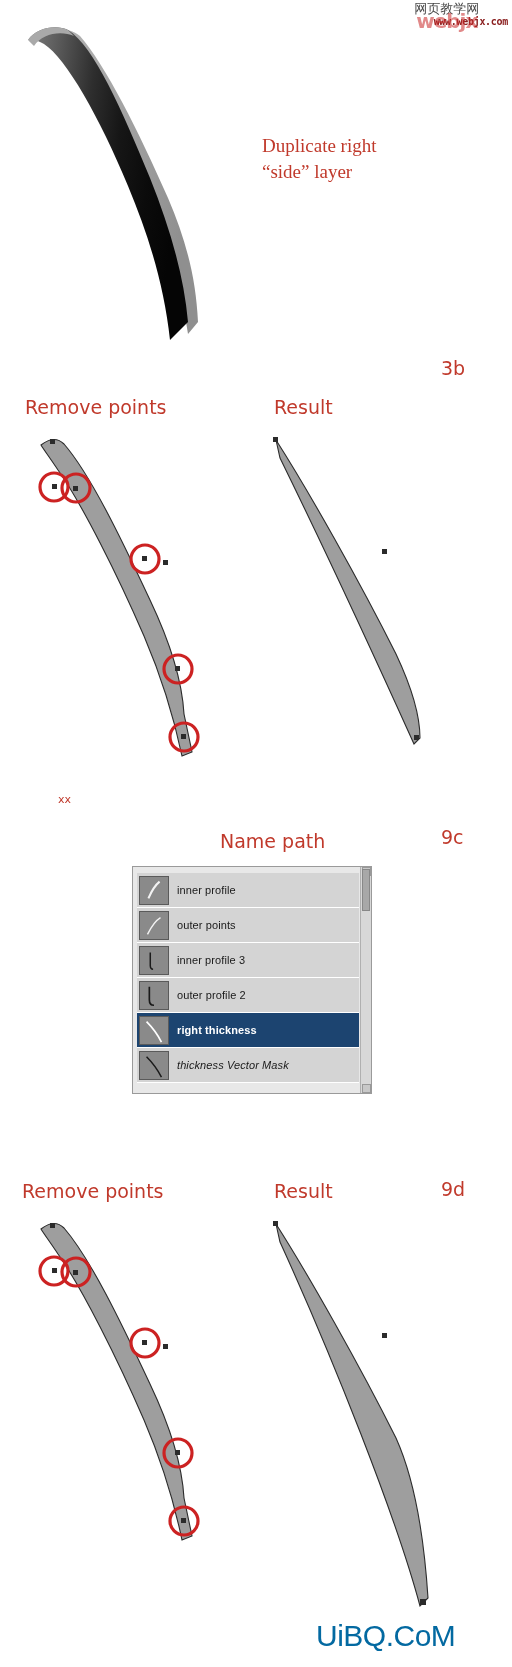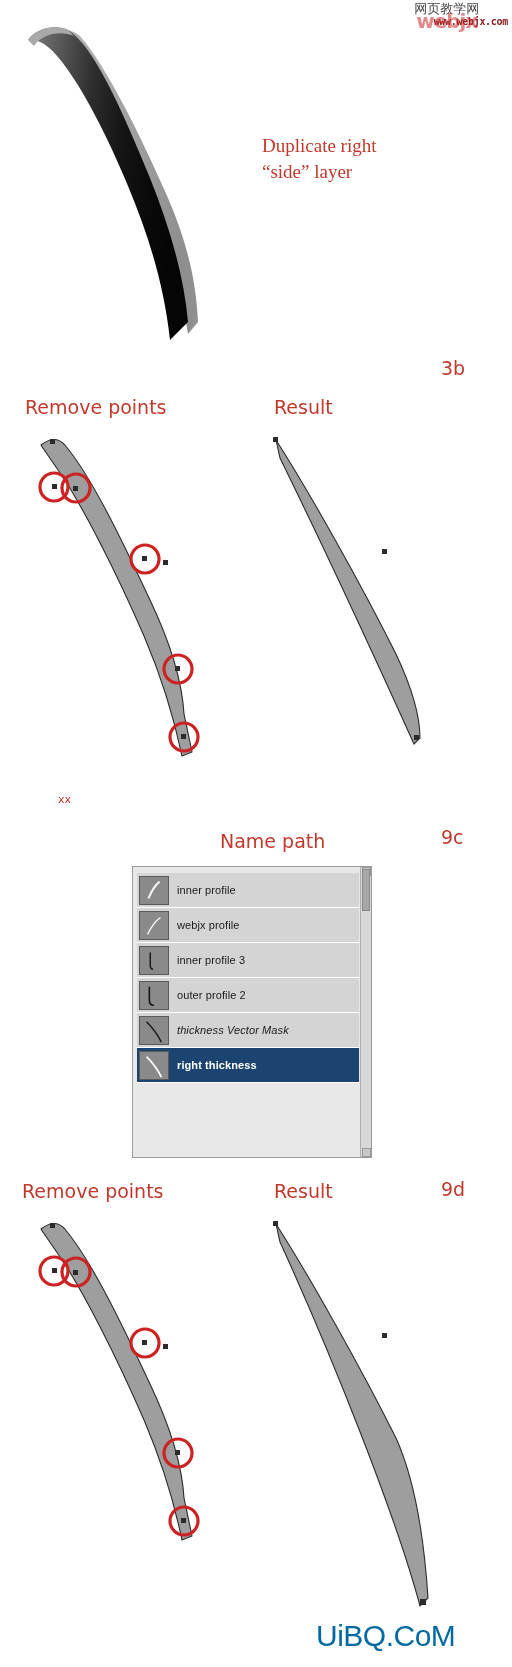--- a/index.html
+++ b/index.html
@@ -67,21 +67,21 @@
     font-weight: normal;
   }
 
   
   .fig { position: absolute; }
 
   
   .paths-panel {
     position: absolute;
     left: 132px; top: 866px;
-    width: 240px; height: 292px;
+    width: 240px; height: 228px;
     background: #e8e8e8;
     border: 1px solid #9a9a9a;
     display: flex;
     flex-direction: column;
     font-family: "Liberation Sans", sans-serif;
   }
   .panel-body {
     position: relative;
     flex: 1;
     display: flex;
@@ -255,57 +255,57 @@
         </span>
         <span class="path-name">inner profile</span>
       </div>
 
       <div class="path-row">
         <span class="path-thumb">
           <svg viewBox="0 0 30 29">
               <path d="M8 24 C12 16 17 9 22 6" stroke="#f2f2f2" stroke-width="1.5" fill="none"></path>
             </svg>
         </span>
-        <span class="path-name">webjx profile</span>
+        <span class="path-name">outer points</span>
       </div>
 
       <div class="path-row">
         <span class="path-thumb">
           <svg viewBox="0 0 30 29">
               <path d="M11 6 L11 20 C11 23 12 24 14 24" stroke="#1a1a1a" stroke-width="1.6" fill="none"></path>
             </svg>
         </span>
         <span class="path-name">inner profile 3</span>
       </div>
 
       <div class="path-row">
         <span class="path-thumb">
           <svg viewBox="0 0 30 29">
               <path d="M10 5 L10 19 C10 23 12 25 15 25" stroke="#1a1a1a" stroke-width="1.8" fill="none"></path>
             </svg>
         </span>
         <span class="path-name">outer profile 2</span>
       </div>
 
+      <div class="path-row selected">
+        <span class="path-thumb">
+          <svg viewBox="0 0 30 29">
+              <path d="M7 5 C13 11 19 19 23 27" stroke="#ffffff" stroke-width="1.8" fill="none"></path>
+            </svg>
+        </span>
+        <span class="path-name">right thickness</span>
+      </div>
+
       <div class="path-row">
         <span class="path-thumb">
           <svg viewBox="0 0 30 29">
               <path d="M7 5 C13 11 19 19 23 27" stroke="#1a1a1a" stroke-width="1.6" fill="none"></path>
             </svg>
         </span>
         <span class="path-name italic">thickness Vector Mask</span>
-      </div>
-
-      <div class="path-row selected">
-        <span class="path-thumb">
-          <svg viewBox="0 0 30 29">
-              <path d="M7 5 C13 11 19 19 23 27" stroke="#ffffff" stroke-width="1.8" fill="none"></path>
-            </svg>
-        </span>
-        <span class="path-name">right thickness</span>
       </div>
 
       <div class="panel-scrollbar">
         <span class="arrow-up"></span>
         <span class="thumb"></span>
         <span class="arrow-down"></span>
       </div>
     </div>
   </div>
 

